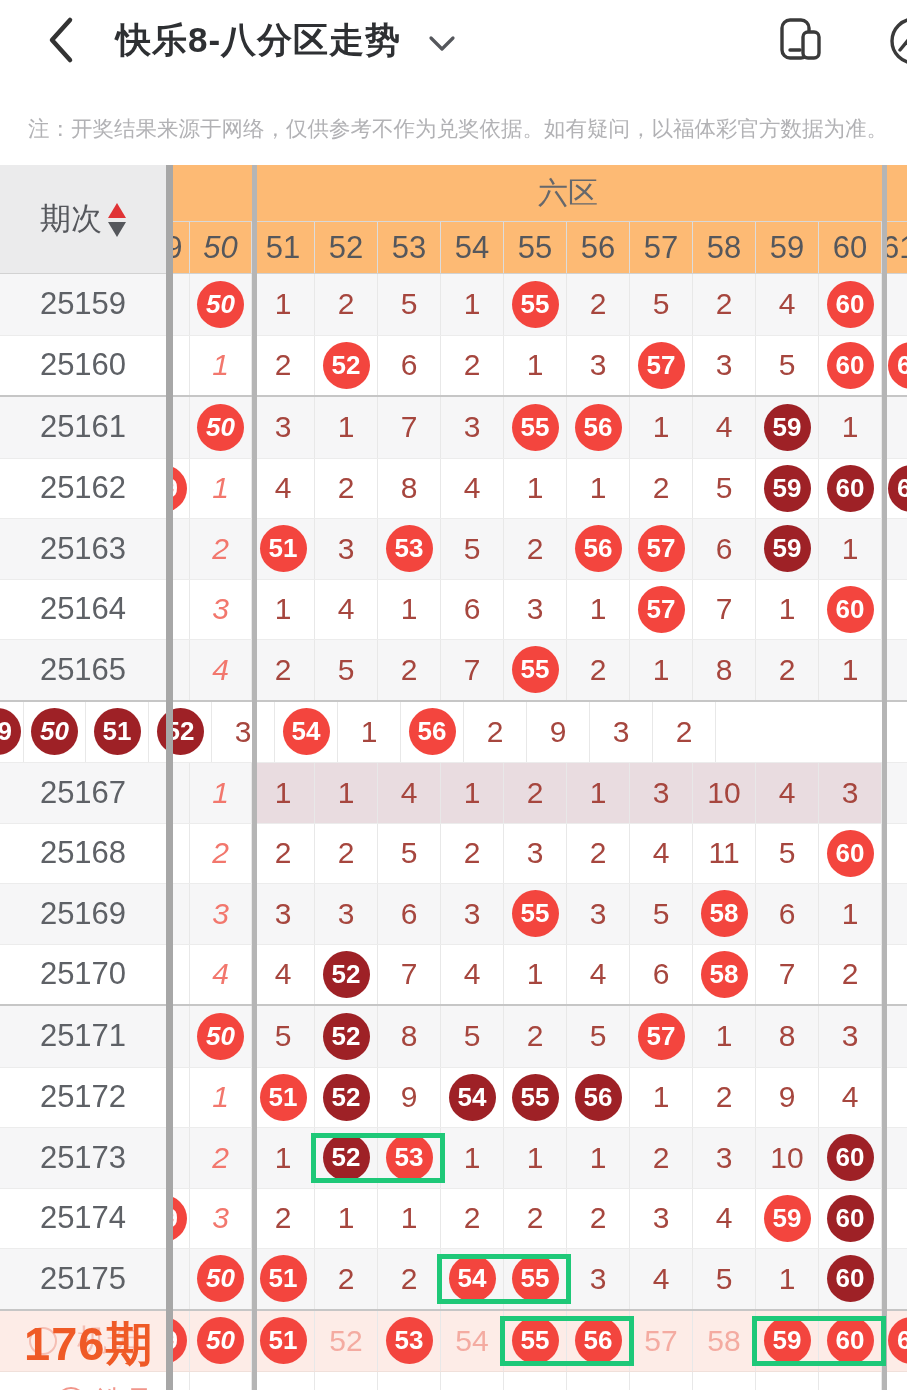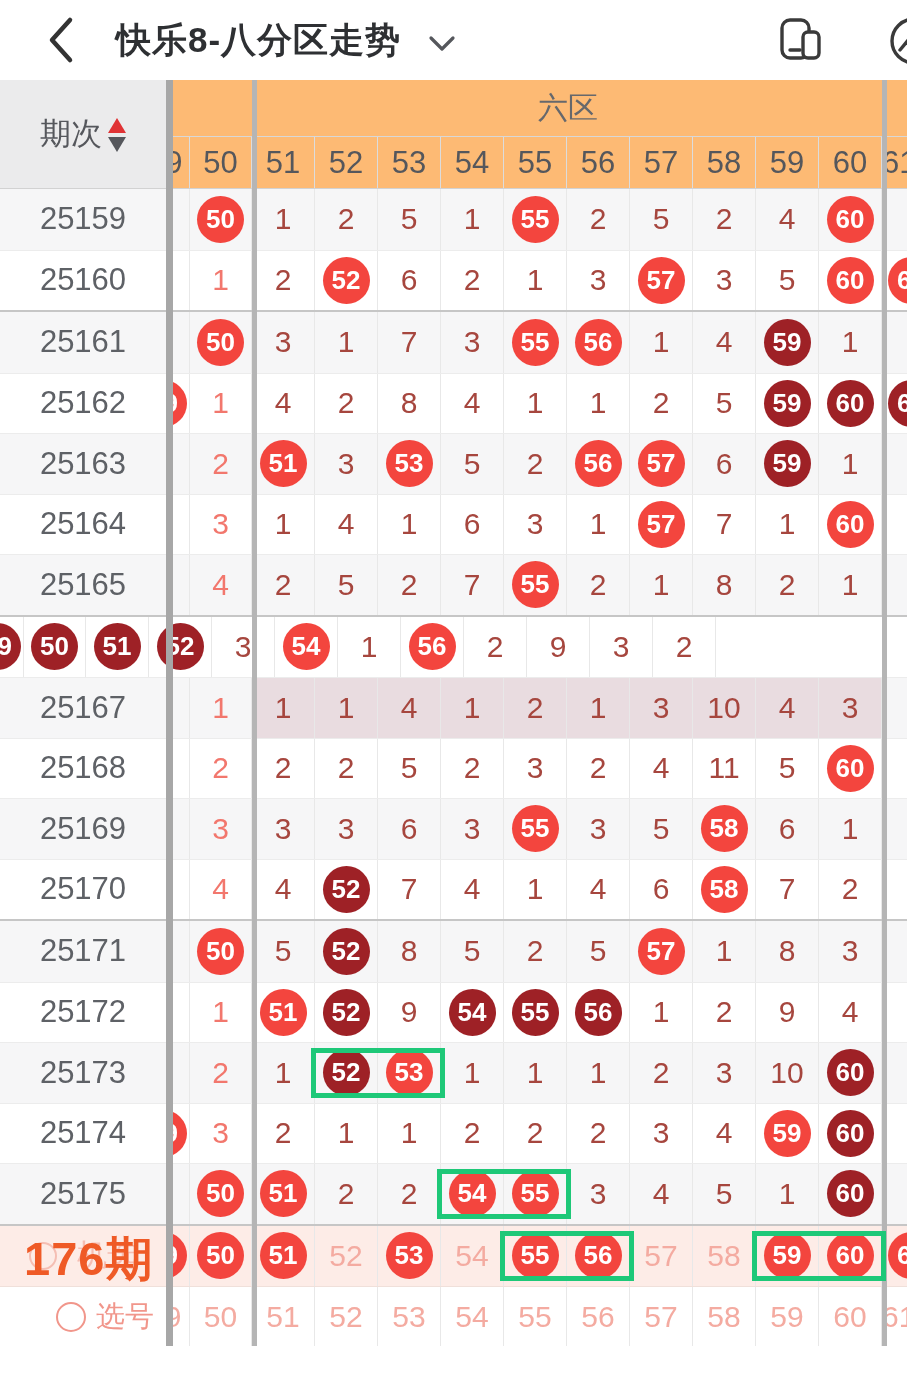--- a/index.html
+++ b/index.html
@@ -37,21 +37,21 @@
   .row{display:flex;height:60.5px;background:#fff;}
   .row.odd{background:#f6f6f7;}
   .row.pinkrow{background:#fdece7;}
   .row.bt{border-top:1px solid #ececec;box-sizing:border-box;}
   .row.strong{border-top:2px solid #c6c6c6;}
   .pcell{width:166px;display:flex;align-items:center;justify-content:center;
          font-size:31px;color:#5e6166;box-sizing:border-box;position:relative;}
   .cell{display:flex;align-items:center;justify-content:center;box-sizing:border-box;
         border-right:1px solid #e8e8e8;overflow:hidden;position:relative;}
   .w49{width:24px;justify-content:flex-start;}
-  .w50{width:62px;}
+  .w50{width:62px;font-style:italic;}
   .wstd{width:63px;}
   .w61{width:25px;border-right:none;justify-content:flex-start;}
   .cell.mauve{background:#e9dce0;}
   .ball{width:47px;height:47px;border-radius:50%;background:#f3453e;color:#fff;flex:none;
         display:flex;align-items:center;justify-content:center;font-size:26px;font-weight:bold;}
   .ball.dark{background:#9e2126;}
   .w49 .ball{margin-left:-26px;}
   .w61 .ball{margin-left:6px;}
   .count{font-size:30px;}
   .count.z6{color:#a6463e;}
@@ -97,20 +97,23 @@
       </svg>
     </div>
     <div class="clockbtn">
       <svg width="60" height="54" viewBox="0 0 60 54">
         <circle cx="30" cy="27" r="22" fill="none" stroke="#3a3a3a" stroke-width="3.4"></circle>
         <line x1="16" y1="36" x2="34" y2="14" stroke="#3a3a3a" stroke-width="3.4" stroke-linecap="round"></line>
       </svg>
     </div>
   </div>
 
+  <div class="noticebar">
+    <div class="notice">注：开奖结果来源于网络，仅供参考不作为兑奖依据。如有疑问，以福体彩官方数据为准。</div>
+  </div>
 
   <div class="tablewrap">
     <div class="thead">
       <div class="period-h">
         <span>期次</span>
         <span class="tris">
           <i class="tri-up"></i>
           <i class="tri-dn"></i>
         </span>
       </div>

